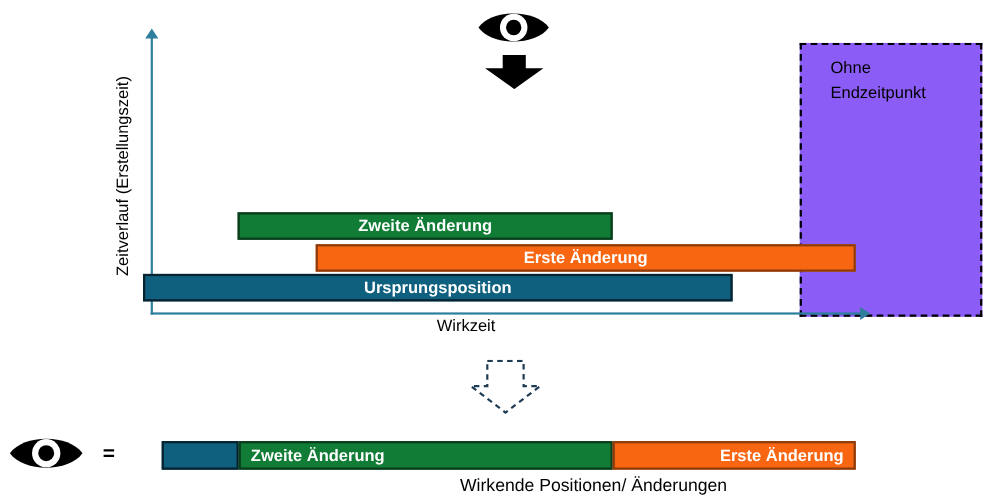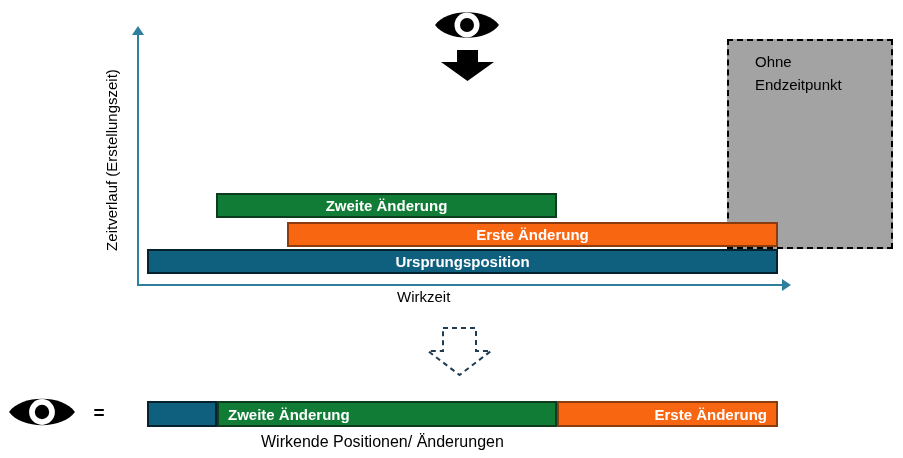--- a/index.html
+++ b/index.html
@@ -10,42 +10,42 @@
   .y-axis-arrow{position:absolute;left:132px;top:26px;width:0;height:0;
     border-left:6px solid transparent;border-right:6px solid transparent;border-bottom:9px solid #2e7e9d;}
   .x-axis{position:absolute;left:137px;top:284px;width:646px;height:2px;background:#2e7e9d;z-index:4;}
   .x-axis-arrow{position:absolute;left:782px;top:279px;width:0;height:0;z-index:4;
     border-top:6px solid transparent;border-bottom:6px solid transparent;border-left:9px solid #2e7e9d;}
   .y-axis-label{position:absolute;left:-7px;top:150px;width:240px;height:20px;
     transform:rotate(-90deg);text-align:center;font-size:15px;color:#000;}
   .x-axis-label{position:absolute;left:397px;top:288px;width:200px;text-align:left;font-size:15px;color:#000;}
 
   
-  .no-end-box{position:absolute;left:727px;top:39px;width:166px;height:210px;box-sizing:border-box;
-    background:#a3a3a3;border:2px dashed #000;z-index:1;}
+  .no-end-box{position:absolute;left:727px;top:39px;width:166px;height:249px;box-sizing:border-box;
+    background:#8b5cf6;border:2px dashed #000;z-index:1;}
   .no-end-box .txt{margin:10px 0 0 26px;width:120px;font-size:15px;line-height:1.5;color:#000;}
 
   
   .bar{position:absolute;box-sizing:border-box;height:25px;z-index:3;
     display:flex;align-items:center;justify-content:center;
     color:#fff;font-weight:bold;font-size:15px;white-space:nowrap;}
   .bar.green{background:#107c35;border:2px solid #0d3b1e;}
   .bar.orange{background:#f96611;border:2px solid #8a3c0e;}
   .bar.teal{background:#0e607e;border:2px solid #07222f;}
   .bar-zweite{left:216px;top:193px;width:341px;}
   .bar-erste{left:287px;top:222px;width:491px;}
-  .bar-ursprung{left:147px;top:249px;width:631px;}
+  .bar-ursprung{left:130px;top:249px;width:536px;}
 
   
   .rseg{position:absolute;box-sizing:border-box;height:26px;top:401px;z-index:3;
     display:flex;align-items:center;color:#fff;font-weight:bold;font-size:15px;white-space:nowrap;}
   .rseg.teal{left:147px;width:70px;background:#0e607e;border:2px solid #07222f;}
   .rseg.green{left:217px;width:340px;background:#107c35;border:2px solid #0d3b1e;justify-content:flex-start;padding-left:9px;}
   .rseg.orange{left:557px;width:221px;background:#f96611;border:2px solid #8a3c0e;justify-content:flex-end;padding-right:9px;}
-  .result-caption{position:absolute;left:261px;top:433px;width:400px;text-align:left;font-size:16px;color:#000;}
+  .result-caption{position:absolute;left:261px;top:433px;width:400px;text-align:right;font-size:16px;color:#000;}
 
   
   .eye-top{position:absolute;left:434px;top:5px;width:66px;height:40px;}
   .arrow-solid{position:absolute;left:441px;top:50px;width:53px;height:31px;}
   .arrow-dashed{position:absolute;left:426px;top:327px;width:67px;height:50px;}
   .eye-bottom{position:absolute;left:8px;top:391px;width:68px;height:42px;}
   .equals{position:absolute;left:88px;top:402px;width:22px;text-align:center;
     font-size:19px;font-weight:bold;color:#000;}
 </style>
 </head>

